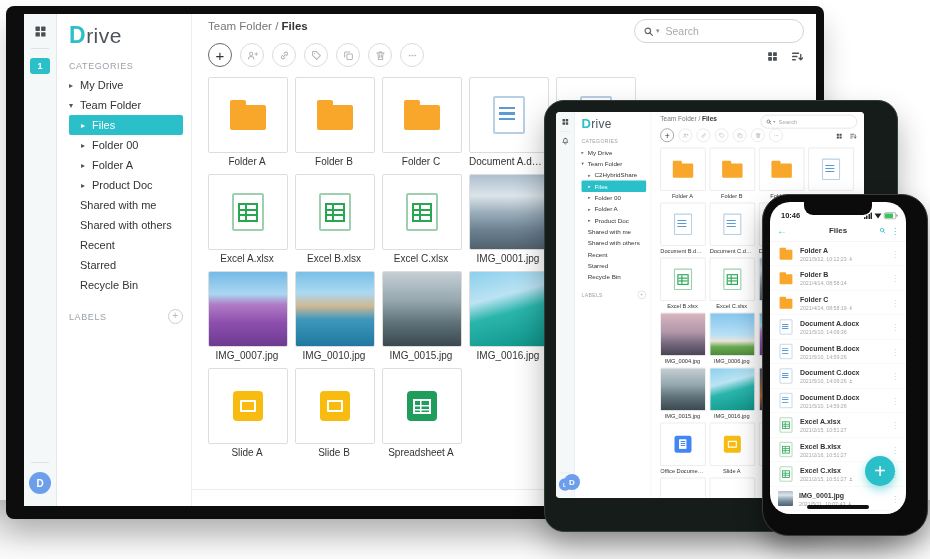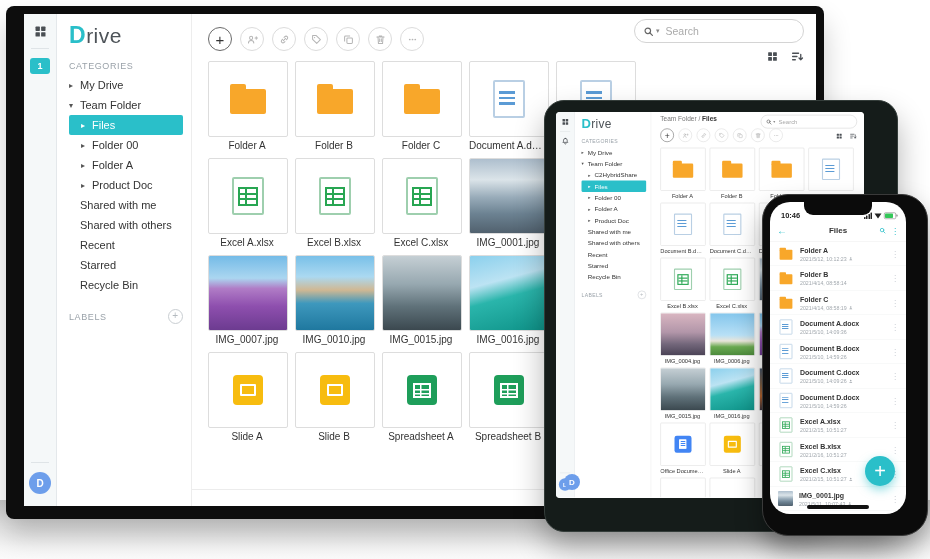--- a/index.html
+++ b/index.html
@@ -273,20 +273,25 @@
     <span class="caret"></span>
     <span class="lbl">Recycle Bin</span>
   </div>
             </div>
           <div class="labels-row">
             <span>LABELS</span>
             <span class="plus-circle">+</span>
           </div>
         </div>
         <div class="main">
+          <div class="crumbs">
+            <span>Team Folder</span>
+            <span>/</span>
+            <b>Files</b>
+          </div>
           <div class="search">
             <svg class="ic" viewBox="0 0 24 24">
                 <use href="#i-search"></use>
               </svg>
             <span class="carev">▾</span>
             <input type="text" placeholder="Search" style="">
           </div>
           <div class="toolbar" id="desk-toolbar">
               <span class="tbtn primary">+</span>
               <span class="tbtn">
@@ -429,26 +434,20 @@
     <div class="card">
       <span class="fi fi-slides"></span>
     </div>
     <div class="card-label">Slide B</div>
   </div>
               <div class="card-wrap">
     <div class="card">
       <span class="fi fi-sheets"></span>
     </div>
     <div class="card-label">Spreadsheet A</div>
-  </div>
-              <div class="card-wrap">
-    <div class="card">
-      <span class="fi fi-sheets"></span>
-    </div>
-    <div class="card-label">Spreadsheet B</div>
   </div>
             </div>
           <div class="footline"></div>
         </div>
       </div>
     </div>
   </div>
 
   <div class="tablet">
     <div class="screen">

